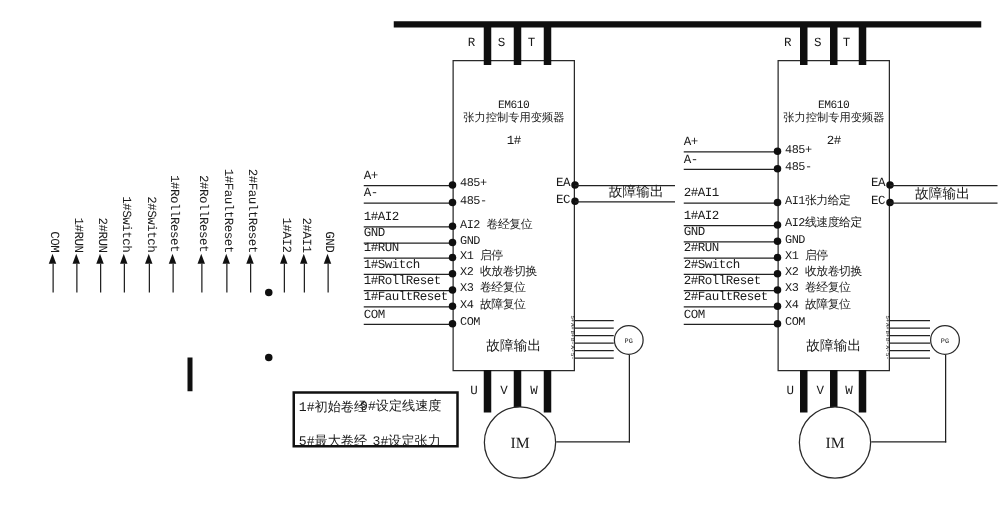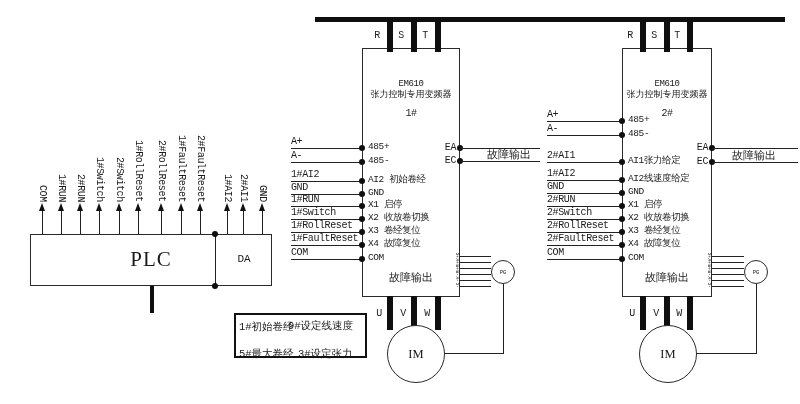--- a/index.html
+++ b/index.html
@@ -46,25 +46,20 @@
   .invId{top:59px;font-size:10px}
   .invFault{top:223px;font-size:11px}
 </style>
 </head>
 <body>
 
 <div class="cv">
 
   <div class="blk" id="bus"></div>
 
-  <div class="bx" id="plc">
-    <div class="abs ser" id="plcLabel">PLC</div>
-    <div class="abs" id="plcDiv"></div>
-    <div class="abs" id="daLabel">DA</div>
-  </div>
   <div class="dot" id="pd1"></div>
   <div class="dot" id="pd2"></div>
 
   <div class="blk" id="link"></div>
 
 
   <div class="bx" id="info">
     <span class="cjk" id="i00">1#初始卷经</span>
     <span class="cjk" id="i01">9#设定线速度</span>
     <span class="cjk" id="i10">5#最大卷经</span>
@@ -138,21 +133,21 @@
       <div class="dot" style="left: 359px; top: 145px;"></div>
       <div class="lab" style="left: 291px; top: 136px;">A+</div>
       <div class="lab" style="left: 368px; top: 142px; font-size: 9.5px;">485+</div>
       <div class="w" style="left: 291px; top: 162px; width: 71px;"></div>
       <div class="dot" style="left: 359px; top: 159px;"></div>
       <div class="lab" style="left: 291px; top: 150px;">A-</div>
       <div class="lab" style="left: 368px; top: 156px; font-size: 9.5px;">485-</div>
       <div class="w" style="left: 291px; top: 181px; width: 71px;"></div>
       <div class="dot" style="left: 359px; top: 178px;"></div>
       <div class="lab" style="left: 291px; top: 169px;">1#AI2</div>
-      <div class="lab" style="left: 368px; top: 175px; font-size: 9.5px;">AI2 初始卷经</div>
+      <div class="lab" style="left: 368px; top: 175px; font-size: 9.5px;">AI2 卷经复位</div>
       <div class="w" style="left: 291px; top: 194px; width: 71px;"></div>
       <div class="dot" style="left: 359px; top: 191px;"></div>
       <div class="lab" style="left: 291px; top: 182px;">GND</div>
       <div class="lab" style="left: 368px; top: 188px; font-size: 9.5px;">GND</div>
       <div class="w" style="left: 291px; top: 206px; width: 71px;"></div>
       <div class="dot" style="left: 359px; top: 203px;"></div>
       <div class="lab" style="left: 291px; top: 194px;">1#RUN</div>
       <div class="lab" style="left: 368px; top: 200px; font-size: 9.5px;">X1 启停</div>
       <div class="w" style="left: 291px; top: 219px; width: 71px;"></div>
       <div class="dot" style="left: 359px; top: 216px;"></div>

